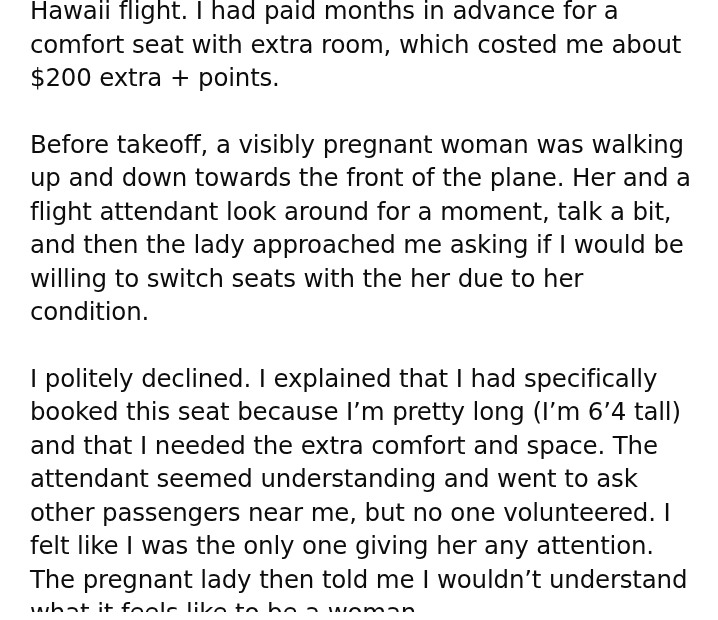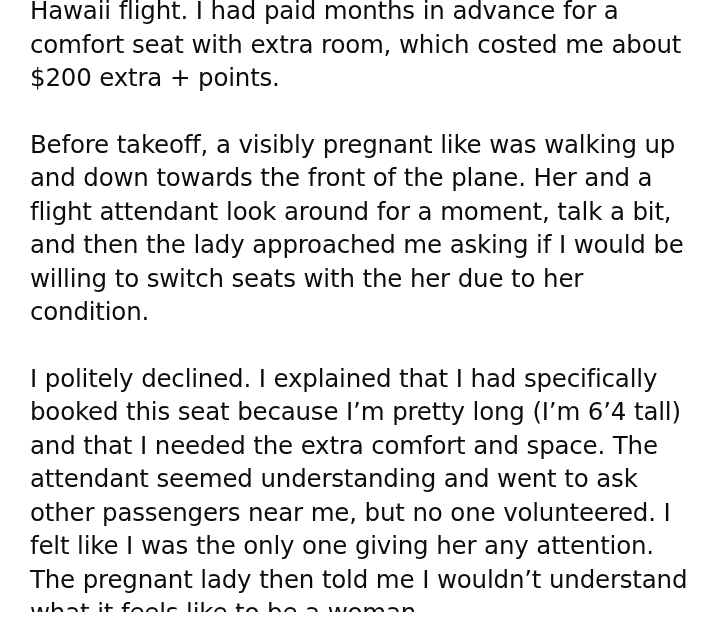--- a/index.html
+++ b/index.html
@@ -47,17 +47,17 @@
     height: 8px;
     background: #ffffff;
   }
 </style>
 </head>
 <body>
 
 <div class="page">
   <div class="story">
     <p class="para">Hawaii flight. I had paid months in advance for a comfort seat with extra room, which costed me about $200 extra + points.</p>
-    <p class="para">Before takeoff, a visibly pregnant like was walking up and down towards the front of the plane. Her and a flight attendant look around for a moment, talk a bit, and then the lady approached me asking if I would be willing to switch seats with the her due to her condition.</p>
+    <p class="para">Before takeoff, a visibly pregnant woman was walking up and down towards the front of the plane. Her and a flight attendant look around for a moment, talk a bit, and then the lady approached me asking if I would be willing to switch seats with the her due to her condition.</p>
     <p class="para">I politely declined. I explained that I had specifically booked this seat because I’m pretty long (I’m 6’4 tall) and that I needed the extra comfort and space. The attendant seemed understanding and went to ask other passengers near me, but no one volunteered. I felt like I was the only one giving her any attention. The pregnant lady then told me I wouldn’t understand what it feels like to be a woman</p>
   </div>
   <div class="clip-bottom"></div>
 </div>
 
 </body></html>

